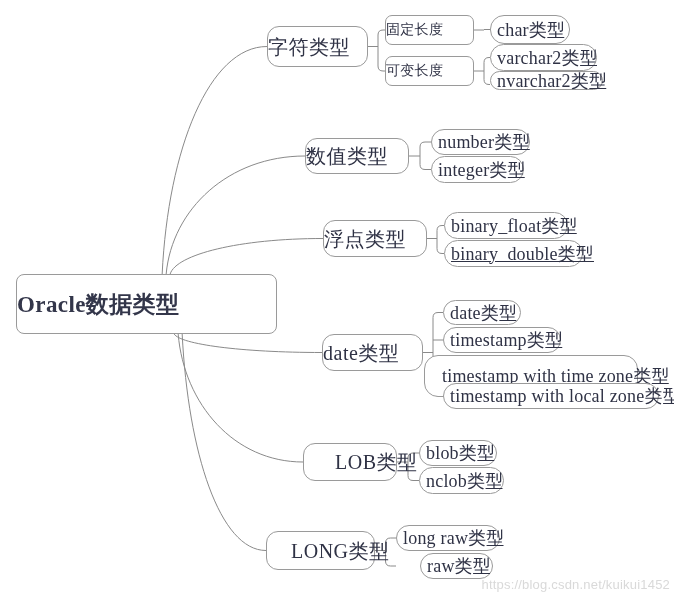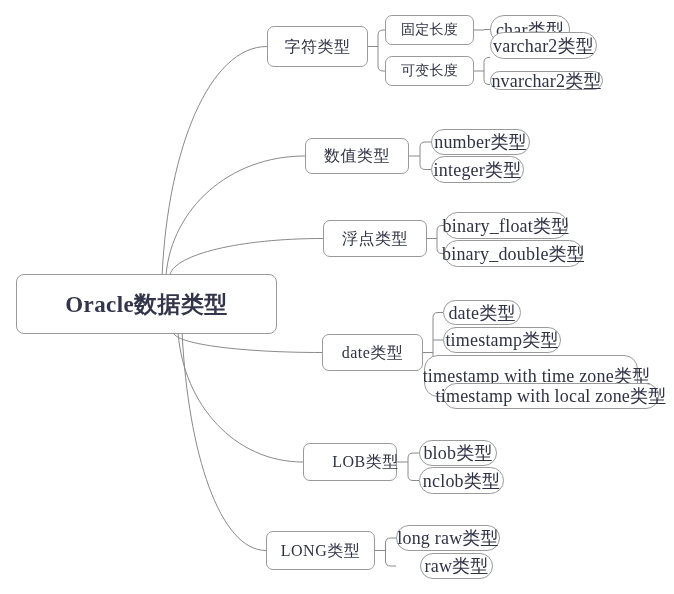--- a/index.html
+++ b/index.html
@@ -29,35 +29,36 @@
     stroke-width: 1;
   }
   .node {
     position: absolute;
     box-sizing: border-box;
     border: 1px solid #9a9a9a;
     border-radius: 7px;
     background: #ffffff;
     display: flex;
     align-items: center;
-    justify-content: center;
+    justify-content: flex-start;
     color: #2f3245;
     white-space: nowrap;
     line-height: 1;
   }
   .node.root {
     border-radius: 8px;
     font-size: 23px;
     font-weight: bold;
     letter-spacing: 0.4px;
     color: #33364a;
   }
   .node.branch {
-    font-size: 16px;
+    font-size: 20px;
     letter-spacing: 0.5px;
+    border-radius: 12px;
   }
   .node.sub {
     font-size: 14px;
     letter-spacing: 0.3px;
   }
   .node.leaf {
     font-size: 18px;
     border-radius: 14px;
     letter-spacing: 0.2px;
     padding: 0 6px;
@@ -126,42 +127,42 @@
       </div>
       <div class="node sub" style="left: 385px; top: 15px; width: 89px; height: 30px;">
         <span>固定长度</span>
       </div>
       <div class="node leaf" style="left: 490px; top: 15px; width: 80px; height: 29px;">
         <span>char类型</span>
       </div>
       <div class="node sub" style="left: 385px; top: 56px; width: 89px; height: 30px;">
         <span>可变长度</span>
       </div>
-      <div class="node leaf" style="left: 490px; top: 32px; width: 107px; height: 27px;">
+      <div class="node leaf" style="left: 490px; top: 44px; width: 107px; height: 27px;">
         <span>varchar2类型</span>
       </div>
       <div class="node leaf" style="left: 490px; top: 71px; width: 113px; height: 19px;">
         <span>nvarchar2类型</span>
       </div>
       <div class="node branch" style="left: 305px; top: 138px; width: 104px; height: 36px;">
         <span>数值类型</span>
       </div>
       <div class="node leaf" style="left: 431px; top: 129px; width: 99px; height: 26px;">
         <span>number类型</span>
       </div>
       <div class="node leaf" style="left: 431px; top: 156px; width: 93px; height: 27px;">
         <span>integer类型</span>
       </div>
       <div class="node branch" style="left: 323px; top: 220px; width: 104px; height: 37px;">
         <span>浮点类型</span>
       </div>
       <div class="node leaf" style="left: 444px; top: 212px; width: 124px; height: 27px;">
         <span>binary_float类型</span>
       </div>
-      <div class="node leaf" style="left: 444px; top: 240px; width: 139px; height: 27px;">
+      <div class="node leaf" style="left: 444px; top: 240px; width: 139px; height: 27px; text-decoration: underline;">
         <span>binary_double类型</span>
       </div>
       <div class="node branch" style="left: 322px; top: 334px; width: 101px; height: 37px;">
         <span>date类型</span>
       </div>
       <div class="node leaf" style="left: 443px; top: 300px; width: 78px; height: 25px;">
         <span>date类型</span>
       </div>
       <div class="node leaf" style="left: 443px; top: 327px; width: 118px; height: 26px;">
         <span>timestamp类型</span>
@@ -174,23 +175,24 @@
       </div>
       <div class="node branch" style="left: 303px; top: 443px; width: 94px; height: 38px; padding-left: 31px;">
         <span>LOB类型</span>
       </div>
       <div class="node leaf" style="left: 419px; top: 440px; width: 78px; height: 26px;">
         <span>blob类型</span>
       </div>
       <div class="node leaf" style="left: 419px; top: 467px; width: 85px; height: 27px;">
         <span>nclob类型</span>
       </div>
-      <div class="node branch" style="left: 266px; top: 531px; width: 109px; height: 39px;">
+      <div class="node branch" style="left: 266px; top: 531px; width: 109px; height: 39px; padding-left: 24px;">
         <span>LONG类型</span>
       </div>
       <div class="node leaf" style="left: 396px; top: 525px; width: 104px; height: 26px;">
         <span>long raw类型</span>
       </div>
       <div class="node leaf" style="left: 396px; top: 553px; width: 73px; height: 26px; margin-left: 24px;">
         <span>raw类型</span>
       </div>
     </div>
+  <div class="watermark">https://blog.csdn.net/kuikui1452</div>
 </div>
 
 </body></html>

